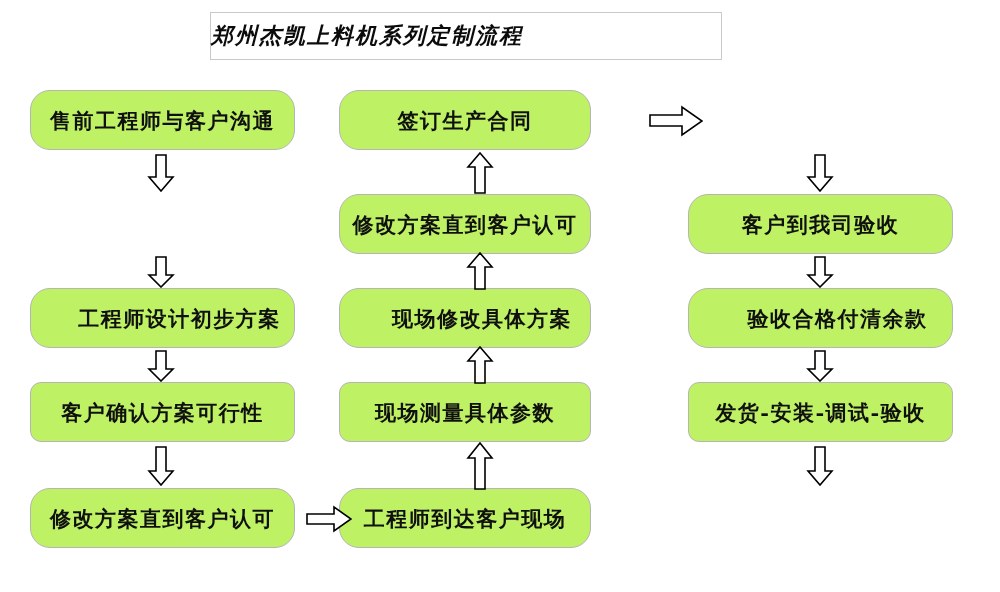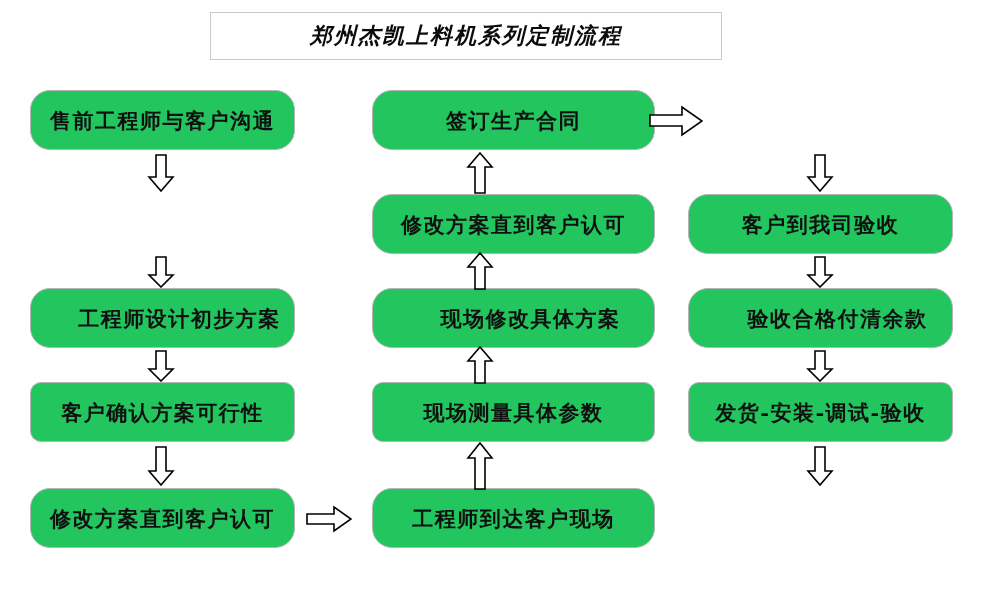--- a/index.html
+++ b/index.html
@@ -30,54 +30,54 @@
     border: 1px solid #c9c9c9;
     box-sizing: border-box;
     background: #ffffff;
   }
   .title-text {
     position: absolute;
     left: 0;
     right: 0;
     top: 50%;
     transform: translateY(-50%);
-    text-align: center;
+    text-align: left;
     font-family: "DejaVu Serif", "Liberation Serif", serif;
     font-size: 22px;
     font-weight: bold;
     font-style: italic;
     letter-spacing: 2px;
     color: #0b0b0b;
     white-space: nowrap;
   }
 
   
   .node {
     position: absolute;
     box-sizing: border-box;
     border: 1.1px solid #b5b5b5;
     border-radius: 20px;
-    background: #22c55e;
+    background: #bef264;
     display: flex;
     align-items: center;
     justify-content: center;
   }
   .node-label {
     font-family: "DejaVu Serif", "Liberation Serif", serif;
     font-size: 21px;
     font-weight: bold;
     color: #101010;
     letter-spacing: 1.5px;
     white-space: nowrap;
     line-height: 1;
   }
 
   
   .col1 { left: 30px;  width: 265px; }
-  .col2 { left: 372px; width: 283px; align-items: center; }
+  .col2 { left: 339px; width: 252px; align-items: center; }
   .col3 { left: 688px; width: 265px; }
 
   .row1 { top: 90px;  height: 60px; }
   .row2 { top: 194px; height: 60px; }
   .row3 { top: 288px; height: 60px; padding-left: 34px; }
   .row4 { top: 382px; height: 60px; border-radius: 11px; }
   .row5 { top: 488px; height: 60px; }
 
   
   .arrow {

